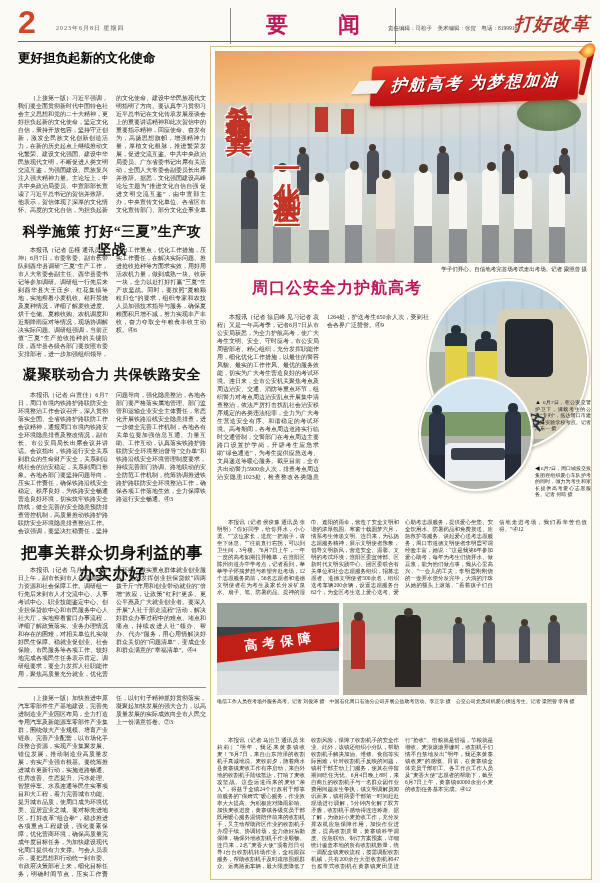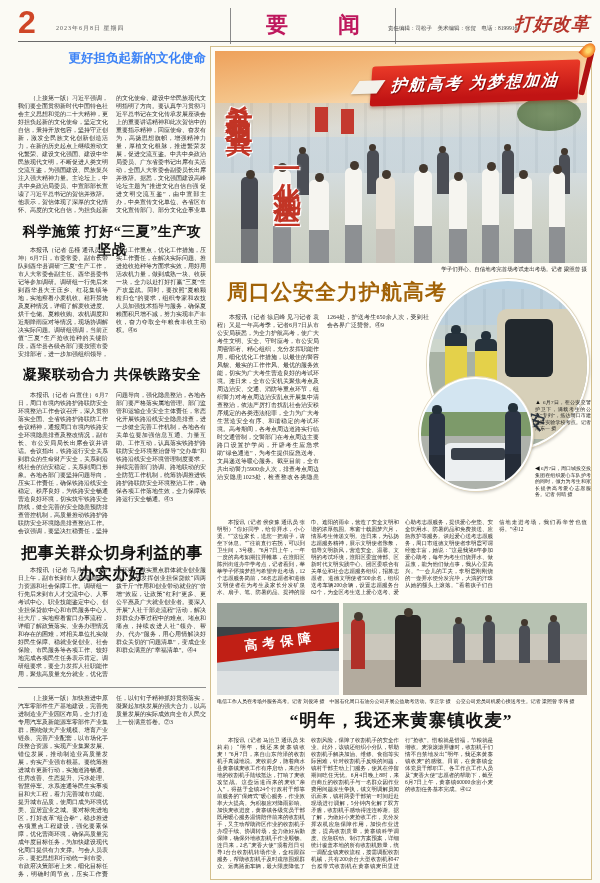--- a/index.html
+++ b/index.html
@@ -11,21 +11,21 @@
   .date{position:absolute;left:56px;top:24px;font-size:6px;color:#555;letter-spacing:1px;}
   .section{position:absolute;left:230px;top:8px;width:150px;text-align:center;font-size:22px;
            font-weight:700;color:#be185d;letter-spacing:14px;border-left:1px solid #8a8a8a;
            border-right:1px solid #8a8a8a;padding:2px 0 4px 14px;}
   .editors{position:absolute;left:388px;top:25px;font-size:5.5px;color:#444;}
   .masthead{position:absolute;right:10px;top:12px;font-size:18px;font-weight:700;color:#b5342a;
             font-style:italic;letter-spacing:1px;}
   .head-rule{position:absolute;left:18px;top:41px;width:574px;border-top:1.5px solid #6a6a6a;}
   
   .lft{position:absolute;left:18px;width:188px;}
-  .t2line{text-align:right;font-weight:700;color:#3b82f6;font-size:12.5px;line-height:17px;}
+  .t2line{text-align:left;font-weight:700;color:#000000;font-size:12.5px;line-height:17px;}
   .t1line{text-align:center;font-weight:700;color:#111;font-size:14px;letter-spacing:.5px;}
   .body2{column-count:2;column-gap:8px;column-fill:auto;font-size:6px;line-height:8px;
          text-align:justify;color:#2c2c2c;overflow:hidden;text-indent:12px;}
   .ldiv{border-top:1px solid #8f8f8f;}
   
   .box{position:absolute;left:210px;top:46px;width:382px;height:834px;background:#fffdf6;
        border:1px solid #d3bf8d;box-sizing:border-box;}
   .photo-main{position:absolute;left:4px;top:4px;width:372px;height:212px;overflow:hidden;
               background:linear-gradient(180deg,#dde7ec 0,#d5dde0 55%,#cfd3c9 80%,#c9cec4 100%);}
   .photo-top{position:absolute;left:0;top:0;width:100%;height:86px;
@@ -55,22 +55,22 @@
          transform:rotate(10deg);border-radius:2px;}
   .flame{position:absolute;right:-14px;top:-16px;width:13px;height:15px;border-radius:50% 50% 50% 0;
          background:radial-gradient(#ffd76a 20%,#f2852a 65%,#d8431c);transform:rotate(40deg);}
   
   .callig{position:absolute;writing-mode:vertical-rl;color:#c23526;font-weight:700;z-index:4;
           text-shadow:0 0 3px #fff,1px 1px 0 #fff,-1px -1px 0 #fff;letter-spacing:6px;}
   .cal1{left:10px;top:36px;font-size:27px;}
   .cal2{left:58px;top:108px;font-size:27px;}
   .lead-cap{position:absolute;left:140px;top:219px;width:236px;font-size:5.5px;color:#222;text-align:right;}
   
-  .h-police{position:absolute;left:10px;top:231px;width:232px;text-align:center;font-size:21px;
-            font-weight:700;color:#a16207;letter-spacing:1px;}
+  .h-police{position:absolute;left:10px;top:231px;width:232px;text-align:center;font-size:16px;
+            font-weight:700;color:#be185d;letter-spacing:1px;}
   .b-police{position:absolute;left:6px;top:266px;width:212px;height:172px;}
   .circ{position:absolute;border-radius:50%;overflow:hidden;border:2px solid #fff;
         box-shadow:0 0 0 1px #e0d6bd,1px 2px 3px rgba(0,0,0,.2);box-sizing:border-box;}
   .c1{left:216px;top:232px;width:162px;height:172px;
       background:linear-gradient(180deg,#b9d2e2 0 26%,#cdd6cc 26% 42%,#a8b2a4 42%);}
   .c2{left:208px;top:330px;width:114px;height:114px;z-index:3;
       background:linear-gradient(180deg,#d3e5f1 0 30%,#7d9a6a 30% 52%,#aeb2ab 52%);}
   .van{position:absolute;right:-14px;top:28px;width:104px;height:130px;background:#d7d0b9;
        border-radius:10px;}
   .van-win{position:absolute;left:8px;top:10px;width:48px;height:58px;background:#22282d;border-radius:6px;}
@@ -210,16 +210,15 @@
     <div class="ph2">
       <span class="fig fd" style="left:52px;top:12px;width:26px;height:72px;background:#2a2725;"></span>
       <span class="fig fs" style="left:110px;top:20px;width:12px;height:40px;"></span>
       <span class="fig fs" style="left:140px;top:18px;width:12px;height:42px;"></span>
       <span class="fig fs" style="left:176px;top:22px;width:11px;height:38px;"></span>
       <span class="fig fs" style="left:205px;top:18px;width:12px;height:42px;"></span>
       <span class="fig fd" style="left:8px;top:16px;width:14px;height:50px;background:#b03028;"></span>
     </div>
     <div class="ph-cap">电信工作人员在考场外服务高考。记者 刘俊涛 摄　中国石化周口石油分公司开展公益助考活动。李正学 摄　公交公司党员司机爱心接送考生。记者 梁照曾 李伟 摄</div>
 
-    <div class="h-wheat">“明年，我还来黄寨镇收麦”</div>
     <div class="b-wheat cols4">本报讯（记者 马治卫 通讯员 朱莉莉）“明年，我还来黄寨镇收麦！”6月7日，来自山东菏泽的收割机手真诚地说。麦收前夕，随着商水县黄寨镇麦收工作有序启动，来自外地的收割机手陆续抵达，打响了麦收攻坚战。这些远道而来的麦收“亲人”，得益于全镇24个行政村干部靠前服务的“保姆式”暖心服务，作业效率大大提高。为积极应对降雨影响、加快麦收进度，黄寨镇各级党员干部既用暖心服务温情陪伴前来的收割机手，又主动帮助跨区作业的收割机手办理手续、协调转场，全力做好后勤保障，确保外地收割机手作业顺畅。连日来，2名“麦香大使”顶着烈日引导1台台收割机转场作业，全程跟踪服务，帮助收割机手及时疏散围观群众、远离路面车辆，最大限度降低了收割风险，保障了收割机手的安全作业。此外，该镇还组织小分队，帮助收割机手解决加油、维修、食宿等实际困难，针对收割机手反映的问题，镇村干部主动上门服务，使其在停留期间吃住无忧。6月4日晚上8时，来自商丘的收割机手与一名群众因作业费用问题发生争执，镇文明调解员闻讯而来，镇村两委干部第一时间赶赴现场进行调解，5分钟内化解了双方矛盾，收割机手感动得连连称谢。据了解，为做好小麦抢收工作，充分发挥农机应急保障作用，加快作业进度，提高收割质量，黄寨镇科学调度、应急联动、制订方案预案，详细统计覆盖本地的所有收割机数量，统一调配全镇麦收流程，按需调配收割机械，共有200余台大型收割机和47台履带式收割机在黄寨镇麦田里进行“抢收”。惜粮就是惜福，节粮就是增收。麦浪滚滚开镰时，收割机手们情不自禁地发出“明年，我还来黄寨镇收麦”的感慨。目前，在黄寨镇全体党员干部职工、各工作点工作人员及“麦香大使”志愿者的帮助下，截至6月7日上午，黄寨镇60000余亩小麦的收割任务基本完成。④12</div>
   </div>
 </div>
 
 </body></html>

